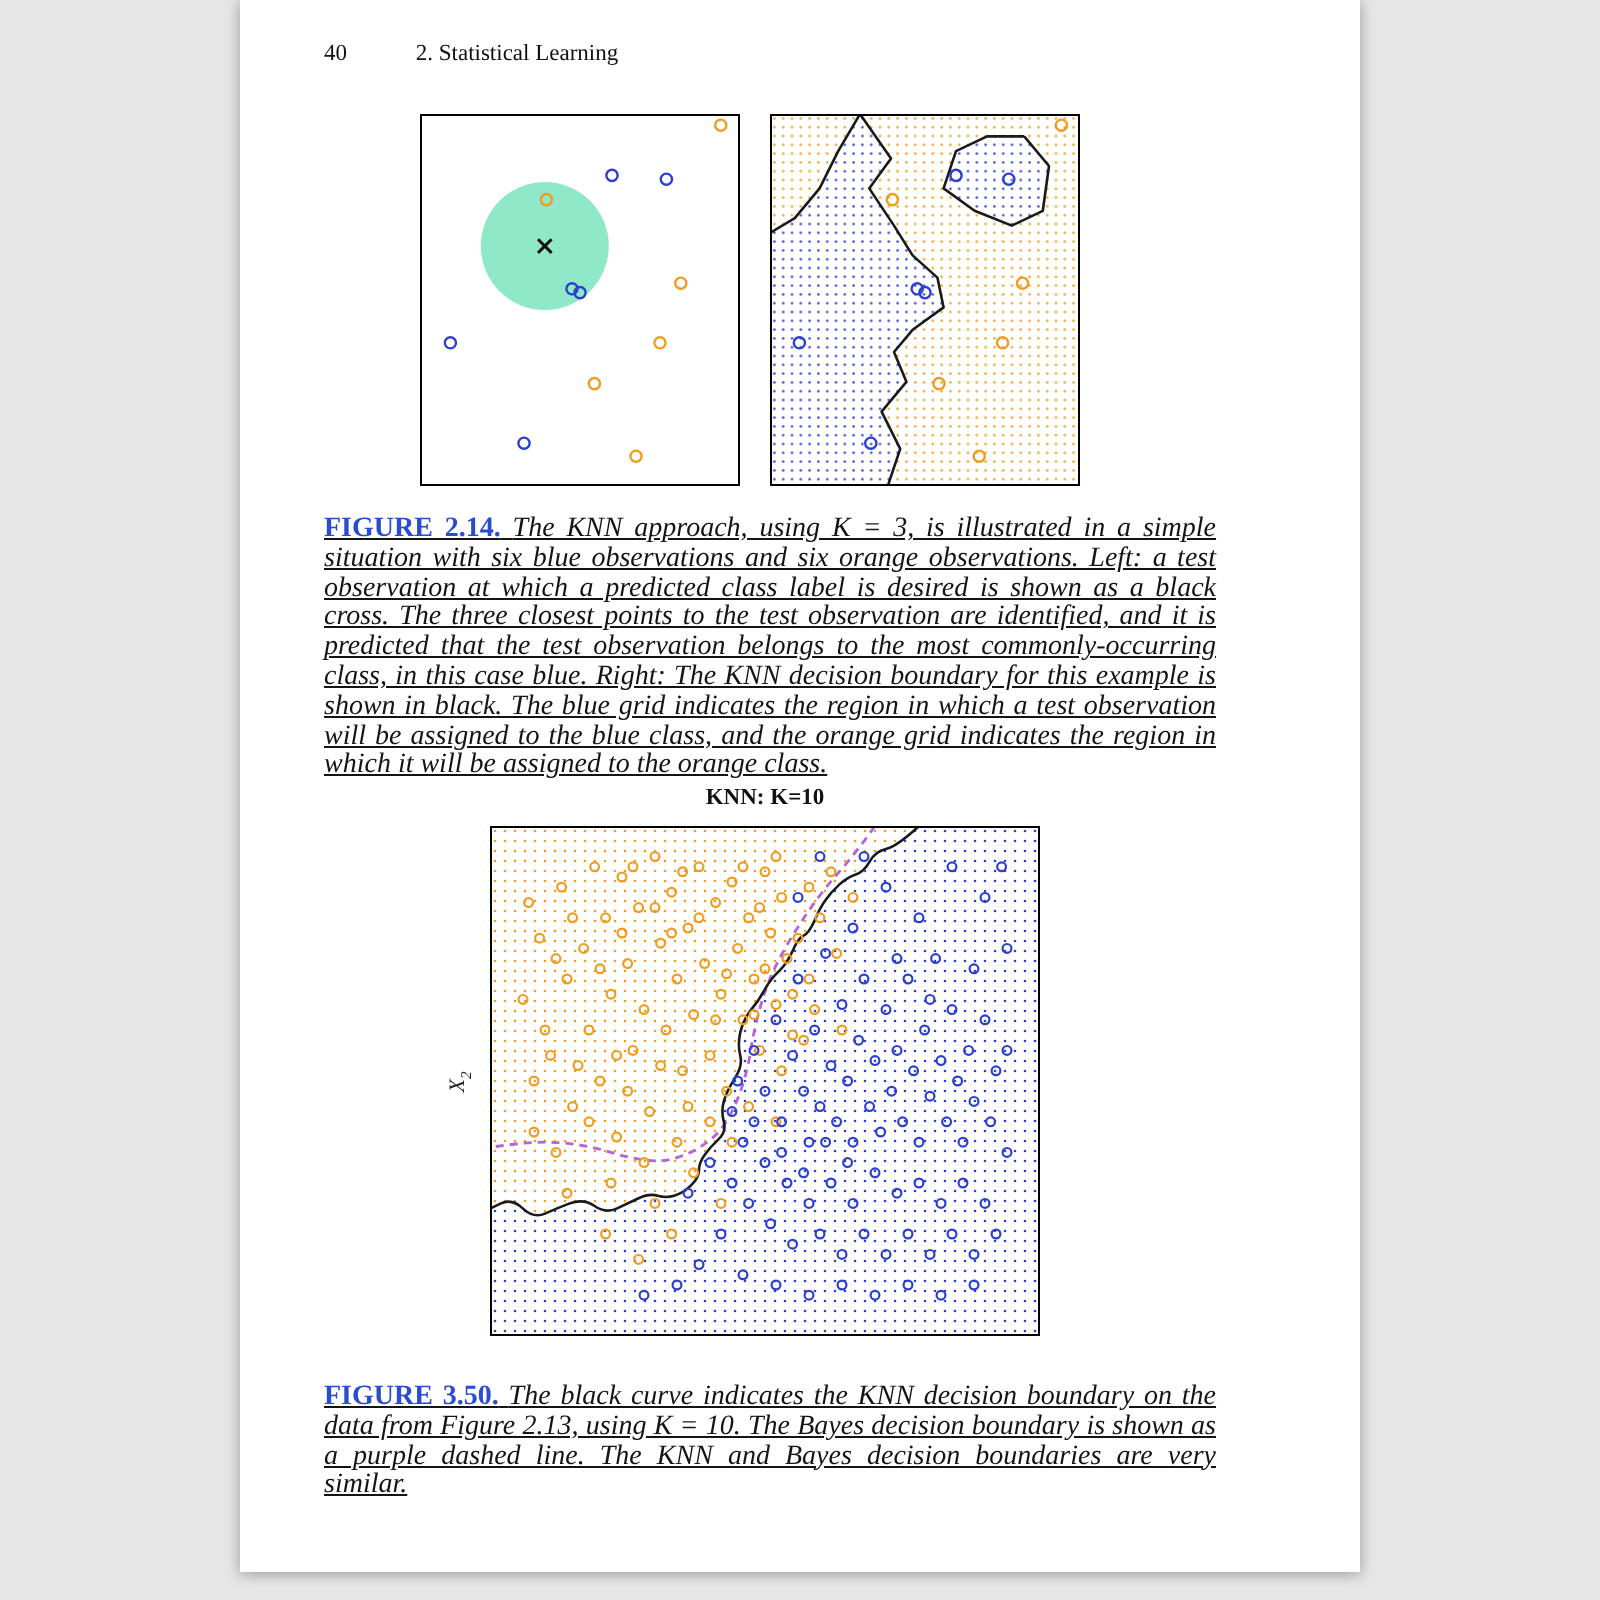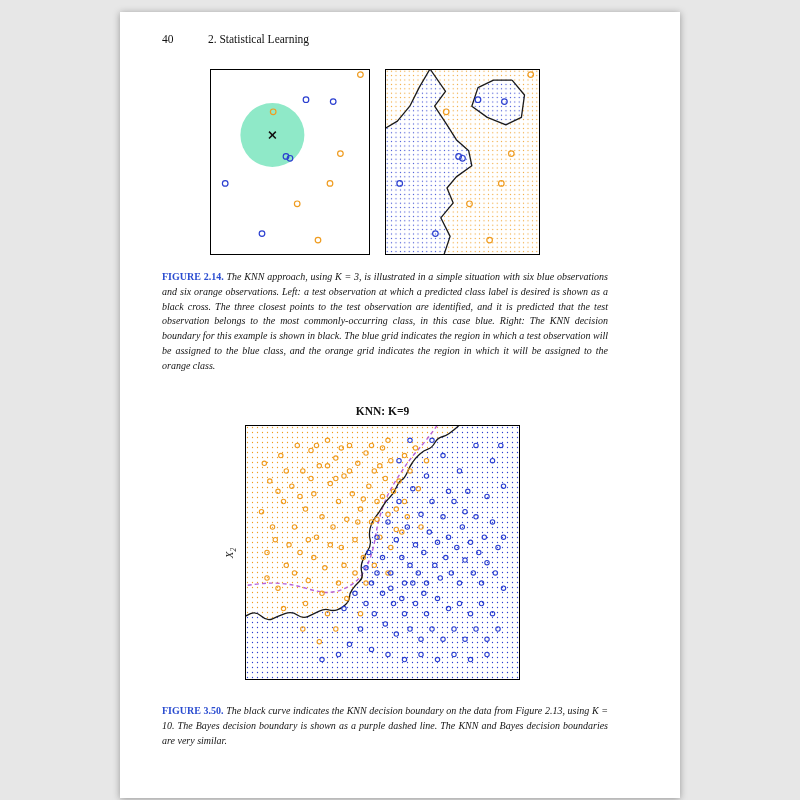--- a/index.html
+++ b/index.html
@@ -1,30 +1,30 @@
 <!DOCTYPE html>
 <html><head>
 <meta charset="utf-8">
 <style>
   html,body{margin:0;padding:0;}
   body{
     width:800px;height:800px;background:#e7e7e7;overflow:hidden;
     font-family:"Liberation Serif",serif;
   }
   .page{
-    position:relative;width:560px;height:786px;margin:12px auto;background:#ffffff;
+    position:relative;width:560px;height:786px;margin:0 auto;background:#ffffff;
     box-shadow:0 1px 7px rgba(0,0,0,0.35);
   }
   .header{position:absolute;top:21px;left:42px;width:476px;font-size:11.5px;color:#111;}
   .page-num{display:inline-block;width:43px;}
   .running-header{display:inline-block;}
   .panels{position:absolute;top:57px;left:90px;display:flex;gap:15px;}
   .caption{
     position:absolute;left:42px;width:446px;margin:0;
-    font-style:italic;font-size:10px;line-height:14.8px;color:#141414;text-align:justify;
+    font-style:italic;font-size:14px;line-height:14.8px;color:#141414;text-align:justify;text-decoration:underline;
   }
   .cap214{top:258px;}
   .cap215{top:692px;}
   .figlabel{font-style:normal;font-weight:bold;color:#2a4cd0;}
   .fig215{position:absolute;top:393px;left:125px;width:275px;}
   .plot-title{font-weight:bold;font-size:11.5px;text-align:center;color:#111;height:14px;}
   .plot-wrap{position:relative;margin-top:6px;width:275px;height:255px;}
   .ylabel{
     position:absolute;left:-20px;top:50%;
     transform:translateY(-50%) rotate(-90deg);
@@ -107,21 +107,21 @@
         <rect x="0.5" y="0.5" width="154" height="185" fill="none" stroke="#000" stroke-width="1"></rect>
       </svg>
   </div>
 
   <p class="caption cap214">
     <span class="figlabel">FIGURE 2.14.</span>
     <span>The KNN approach, using K = 3, is illustrated in a simple situation with six blue observations and six orange observations. Left: a test observation at which a predicted class label is desired is shown as a black cross. The three closest points to the test observation are identified, and it is predicted that the test observation belongs to the most commonly-occurring class, in this case blue. Right: The KNN decision boundary for this example is shown in black. The blue grid indicates the region in which a test observation will be assigned to the blue class, and the orange grid indicates the region in which it will be assigned to the orange class.</span>
   </p>
 
   <div class="fig215">
-    <div class="plot-title">KNN: K=9</div>
+    <div class="plot-title">KNN: K=10</div>
     <div class="plot-wrap">
       <div class="ylabel"><span>X</span><sub>2</sub></div>
       <svg id="big-plot" width="275" height="255" viewBox="0 0 275 255">
           <defs>
             <pattern id="od3" width="5" height="5" patternUnits="userSpaceOnUse">
               <circle cx="2.5" cy="2.5" r="0.65" fill="#ef9c20"></circle>
             </pattern>
             <pattern id="bd3" width="5" height="5" patternUnits="userSpaceOnUse">
               <circle cx="2.5" cy="2.5" r="0.65" fill="#2b3fd0"></circle>
             </pattern>

